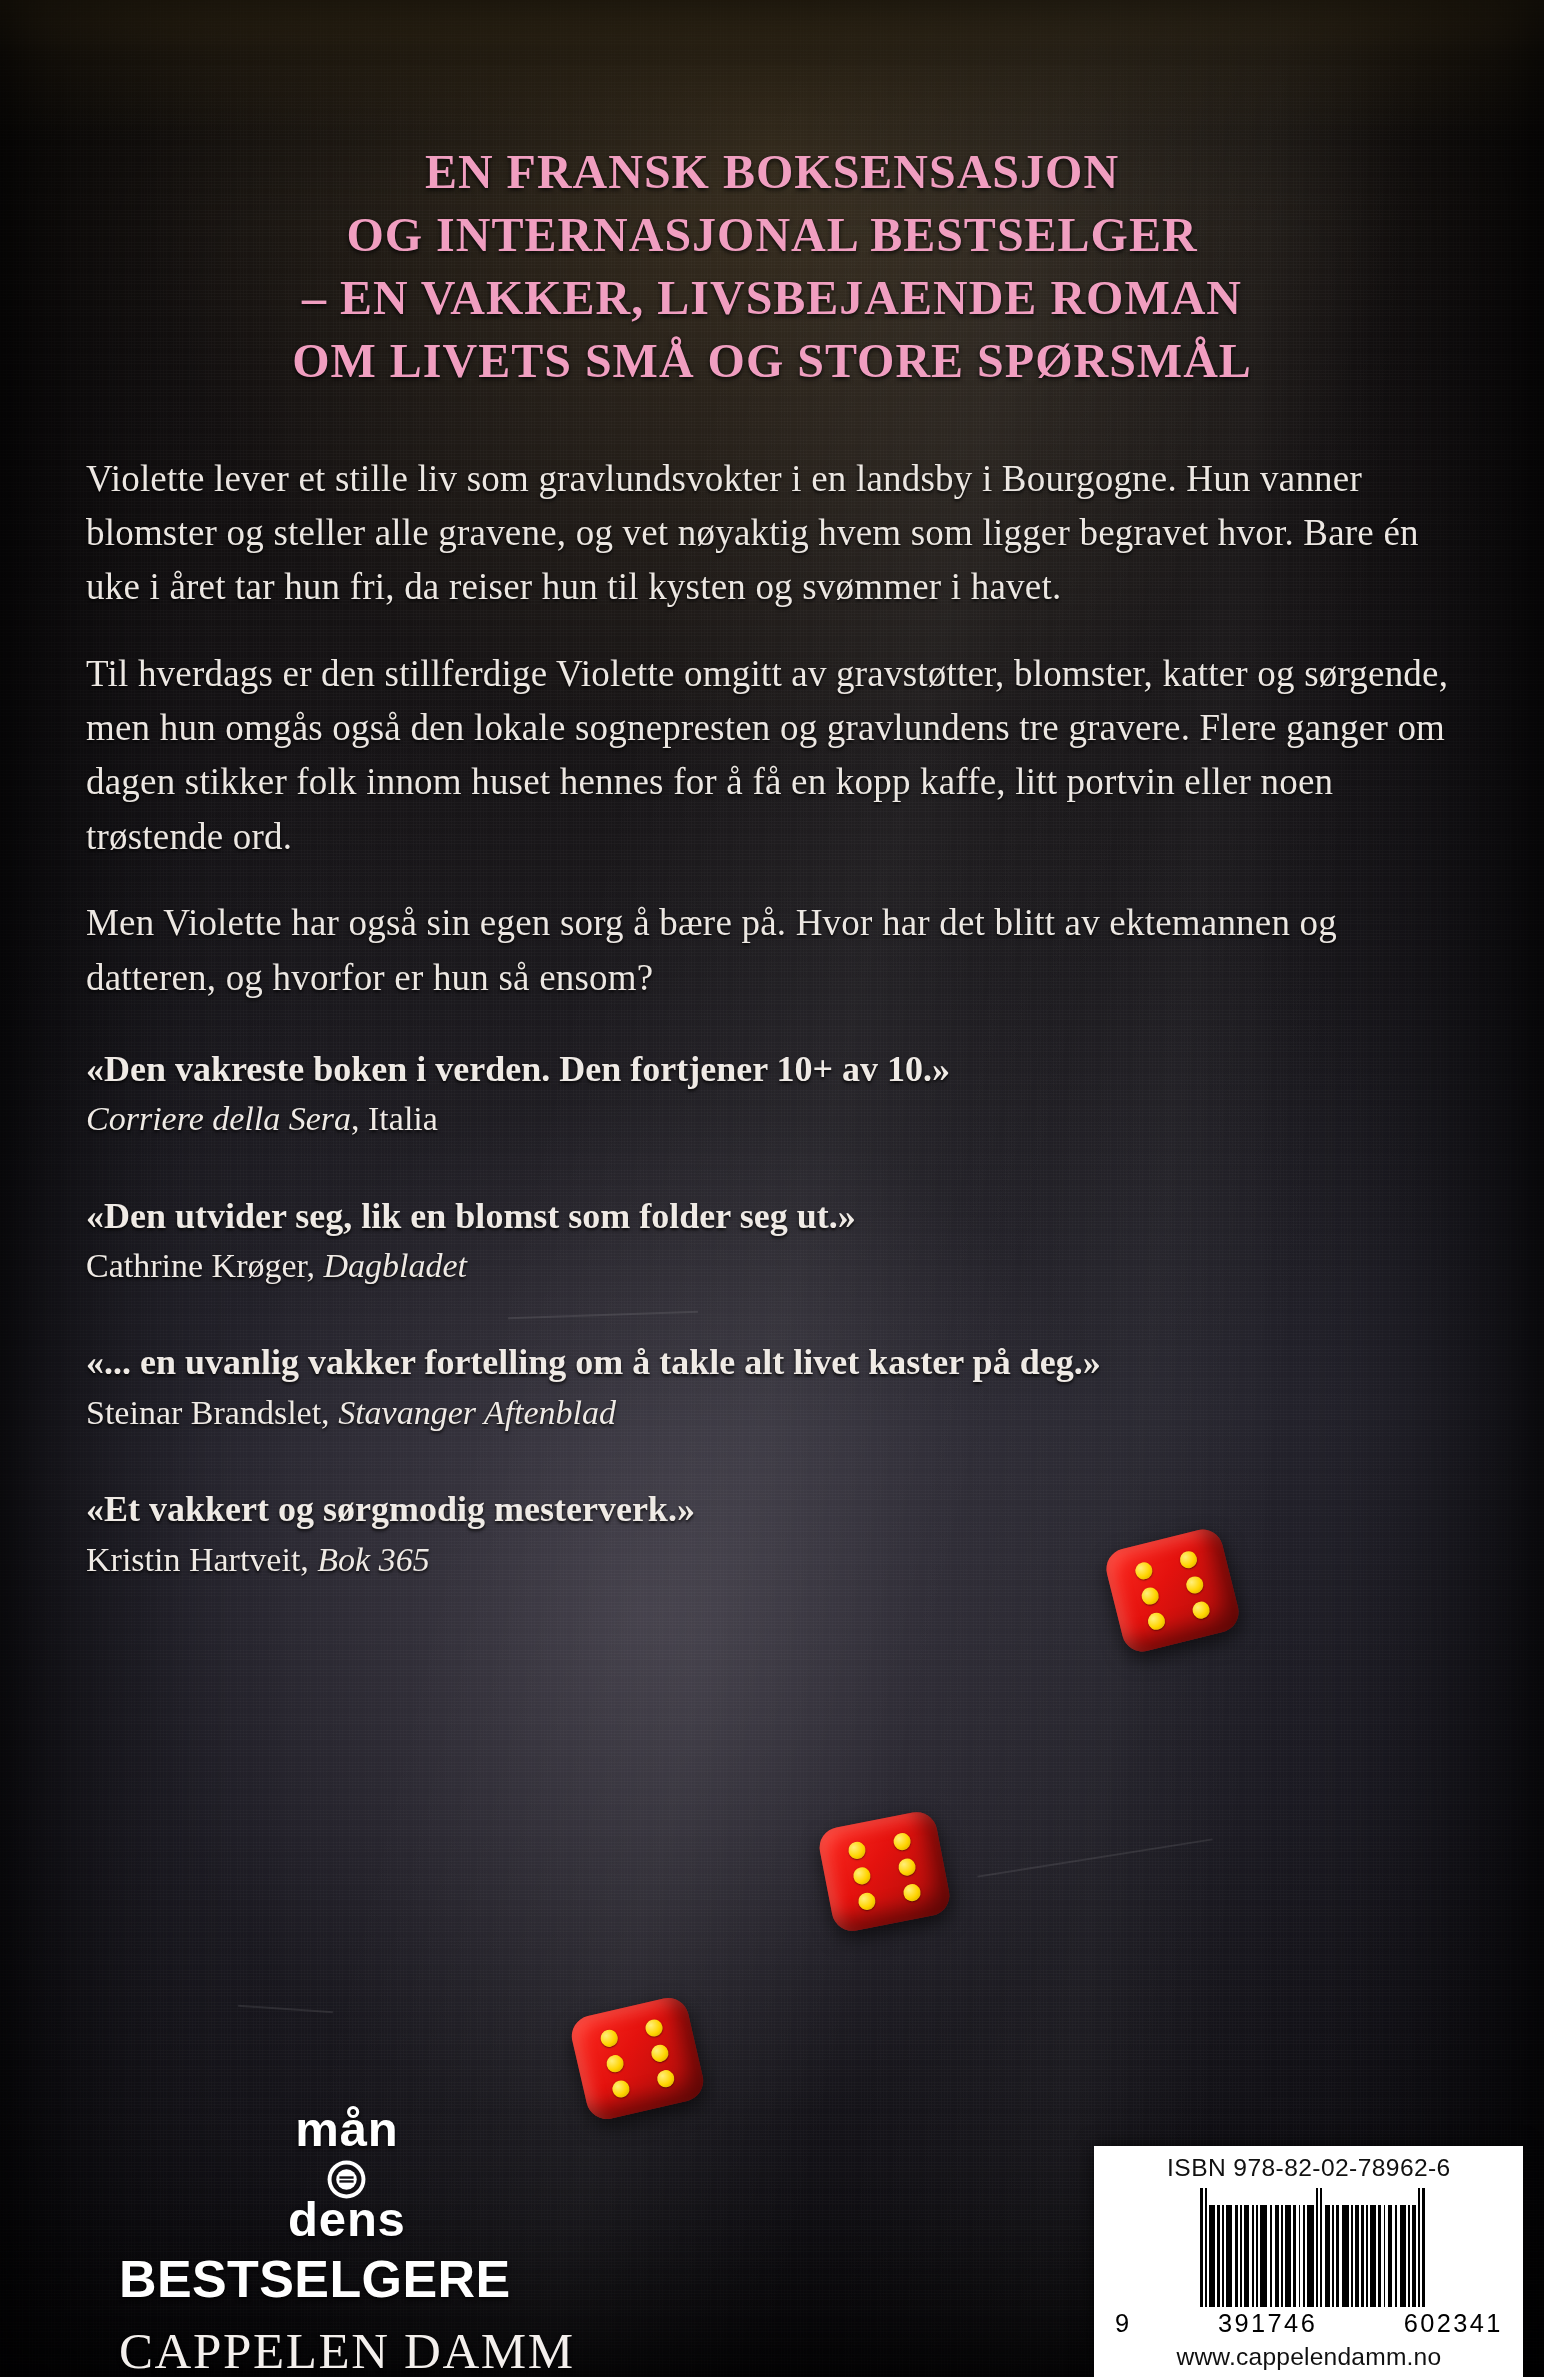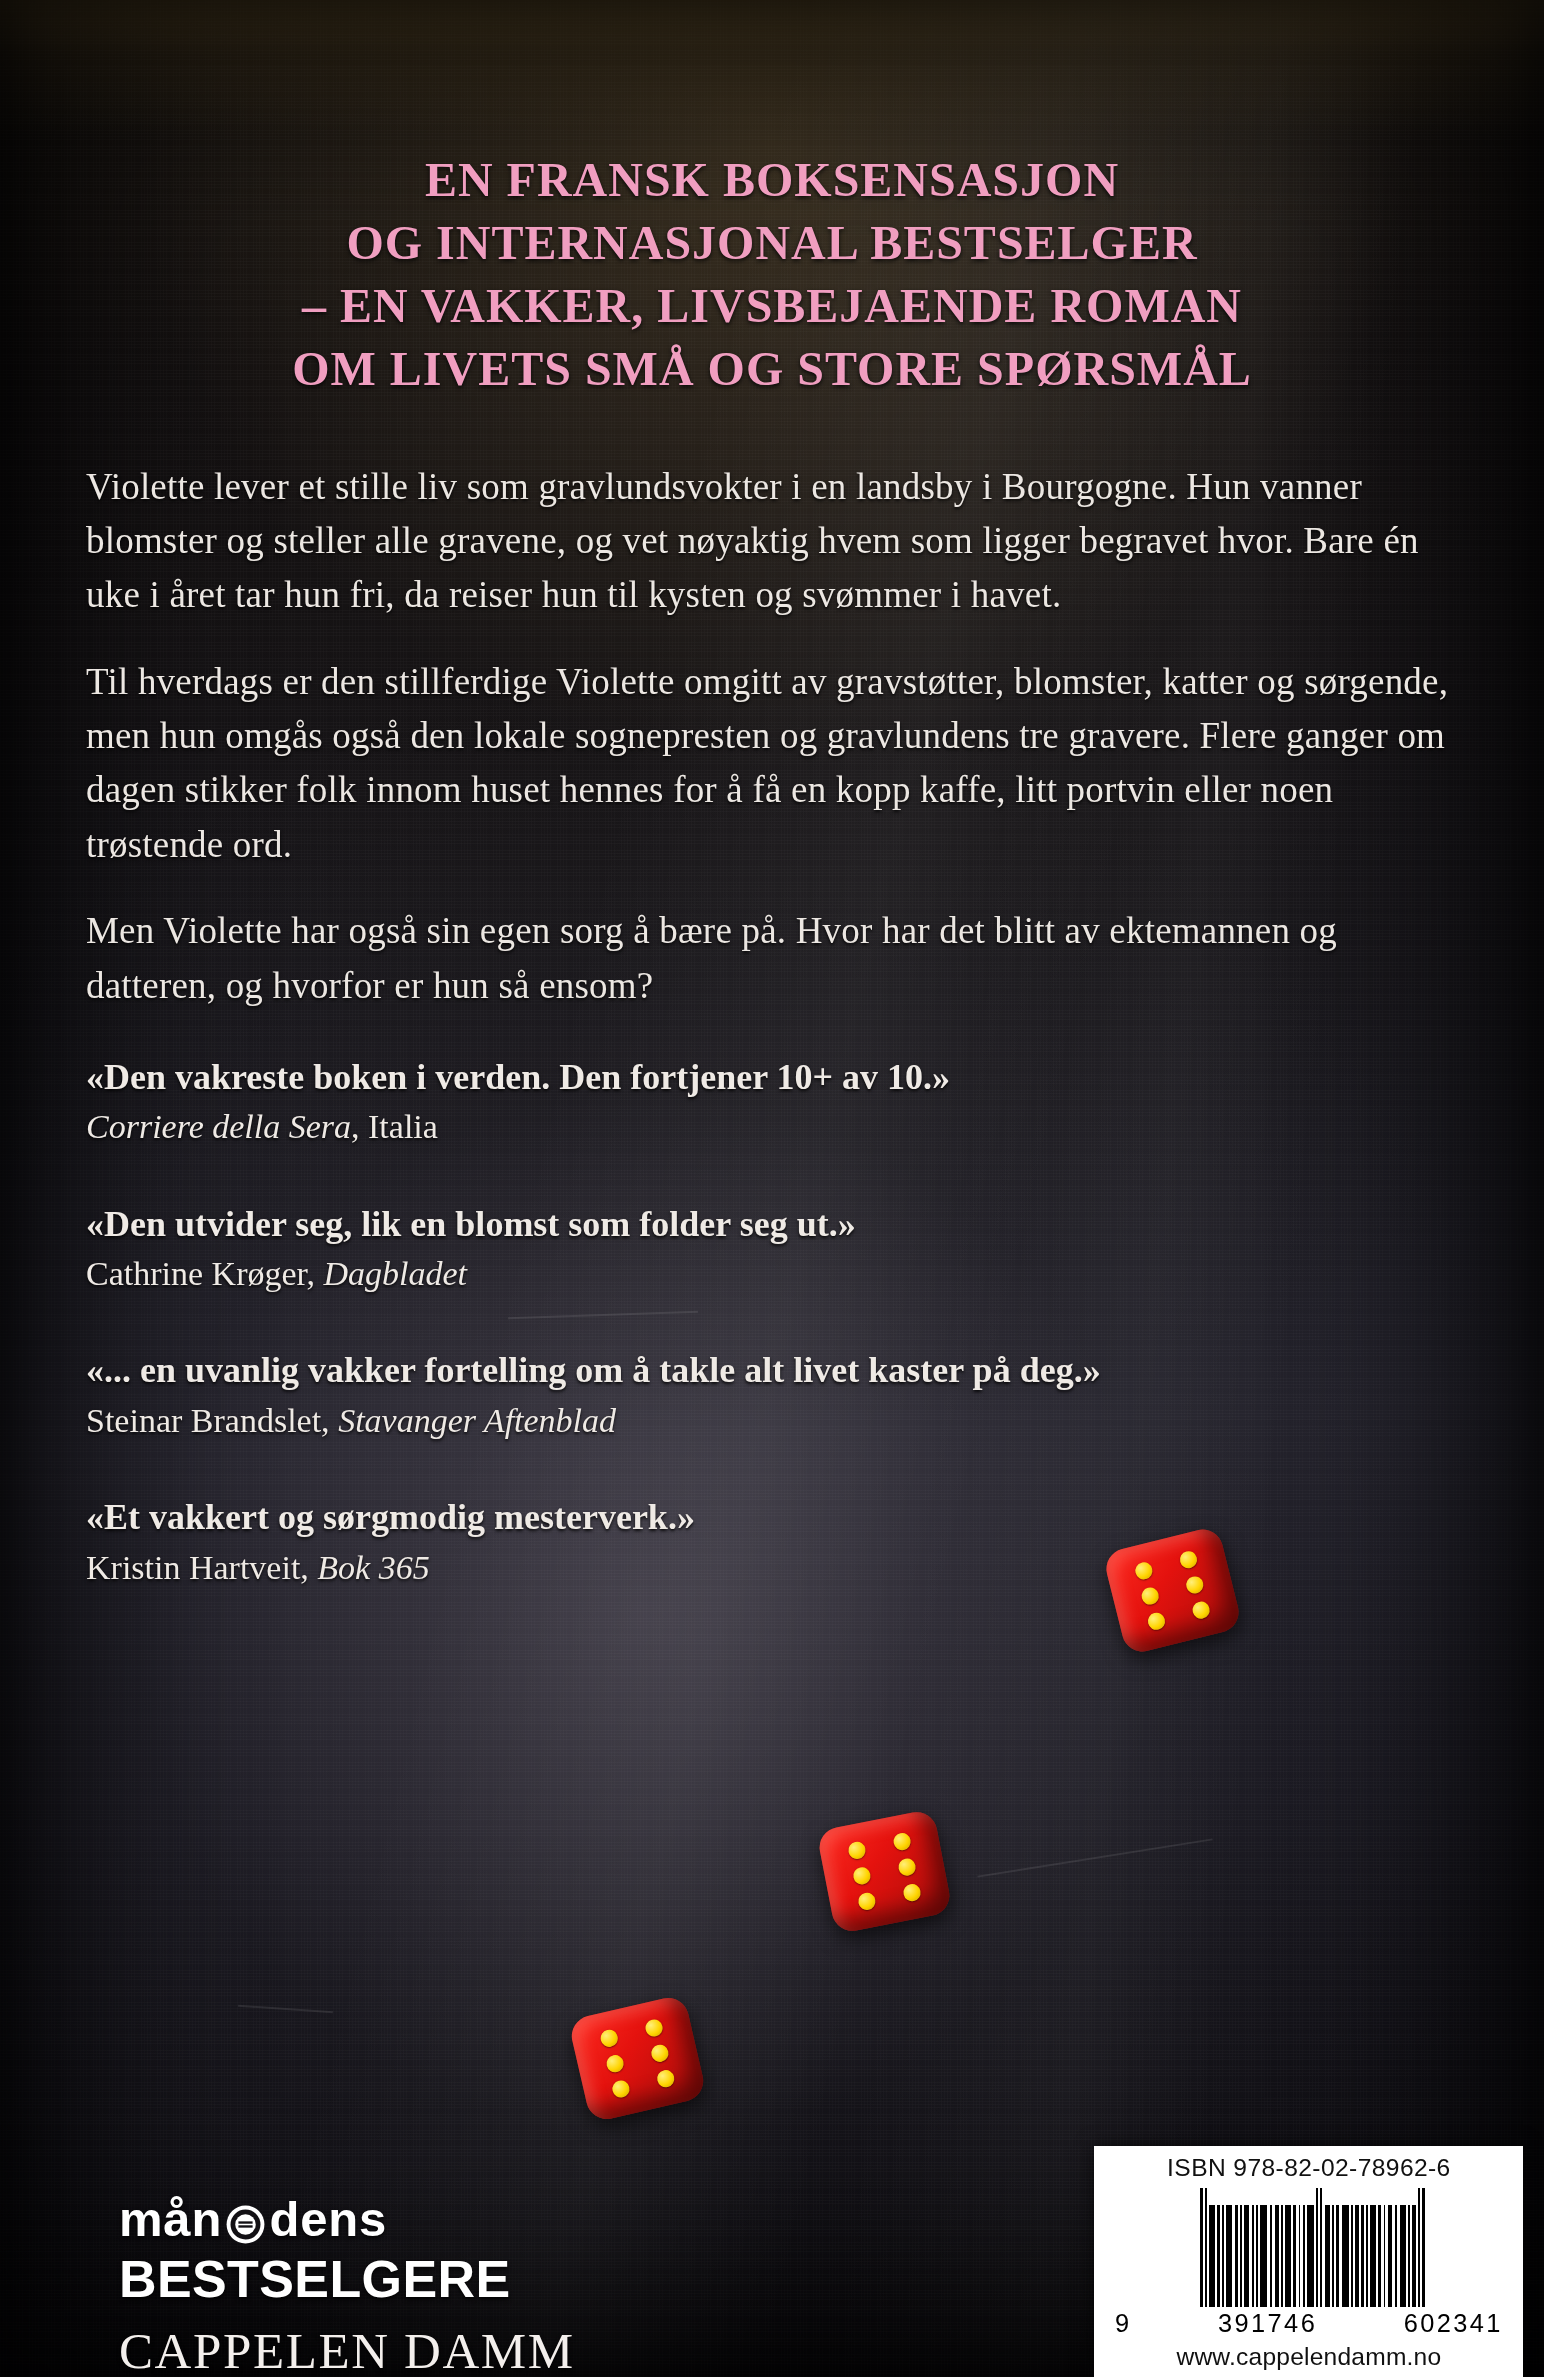--- a/index.html
+++ b/index.html
@@ -61,21 +61,21 @@
   }
 
   .content {
     position: relative;
     z-index: 5;
     padding: 0 86px;
   }
 
   
   #headline {
-    margin: 8px;
+    margin: 0;
     padding-top: 141px;
     text-align: center;
     color: #f09ec0;
     font-family: "Liberation Serif", serif;
     font-weight: bold;
     font-size: 48px;
     line-height: 1.31;
     letter-spacing: 1px;
     text-shadow: 0 1.6px 4px rgba(0,0,0,0.8);
   }
@@ -159,20 +159,21 @@
     text-shadow: 0 1.6px 4px rgba(0,0,0,0.9);
   }
   #badge-top {
     font-family: "Liberation Sans", sans-serif;
     font-size: 49px;
     font-weight: bold;
     letter-spacing: 0.8px;
     display: flex;
     align-items: center;
     line-height: 1;
+    flex-direction: column;
   }
   #badge-seal {
     display: inline-block;
     width: 41px;
     height: 41px;
     margin: 0 3.2px;
     position: relative;
     top: 4.8px;
   }
   #badge-bottom {

